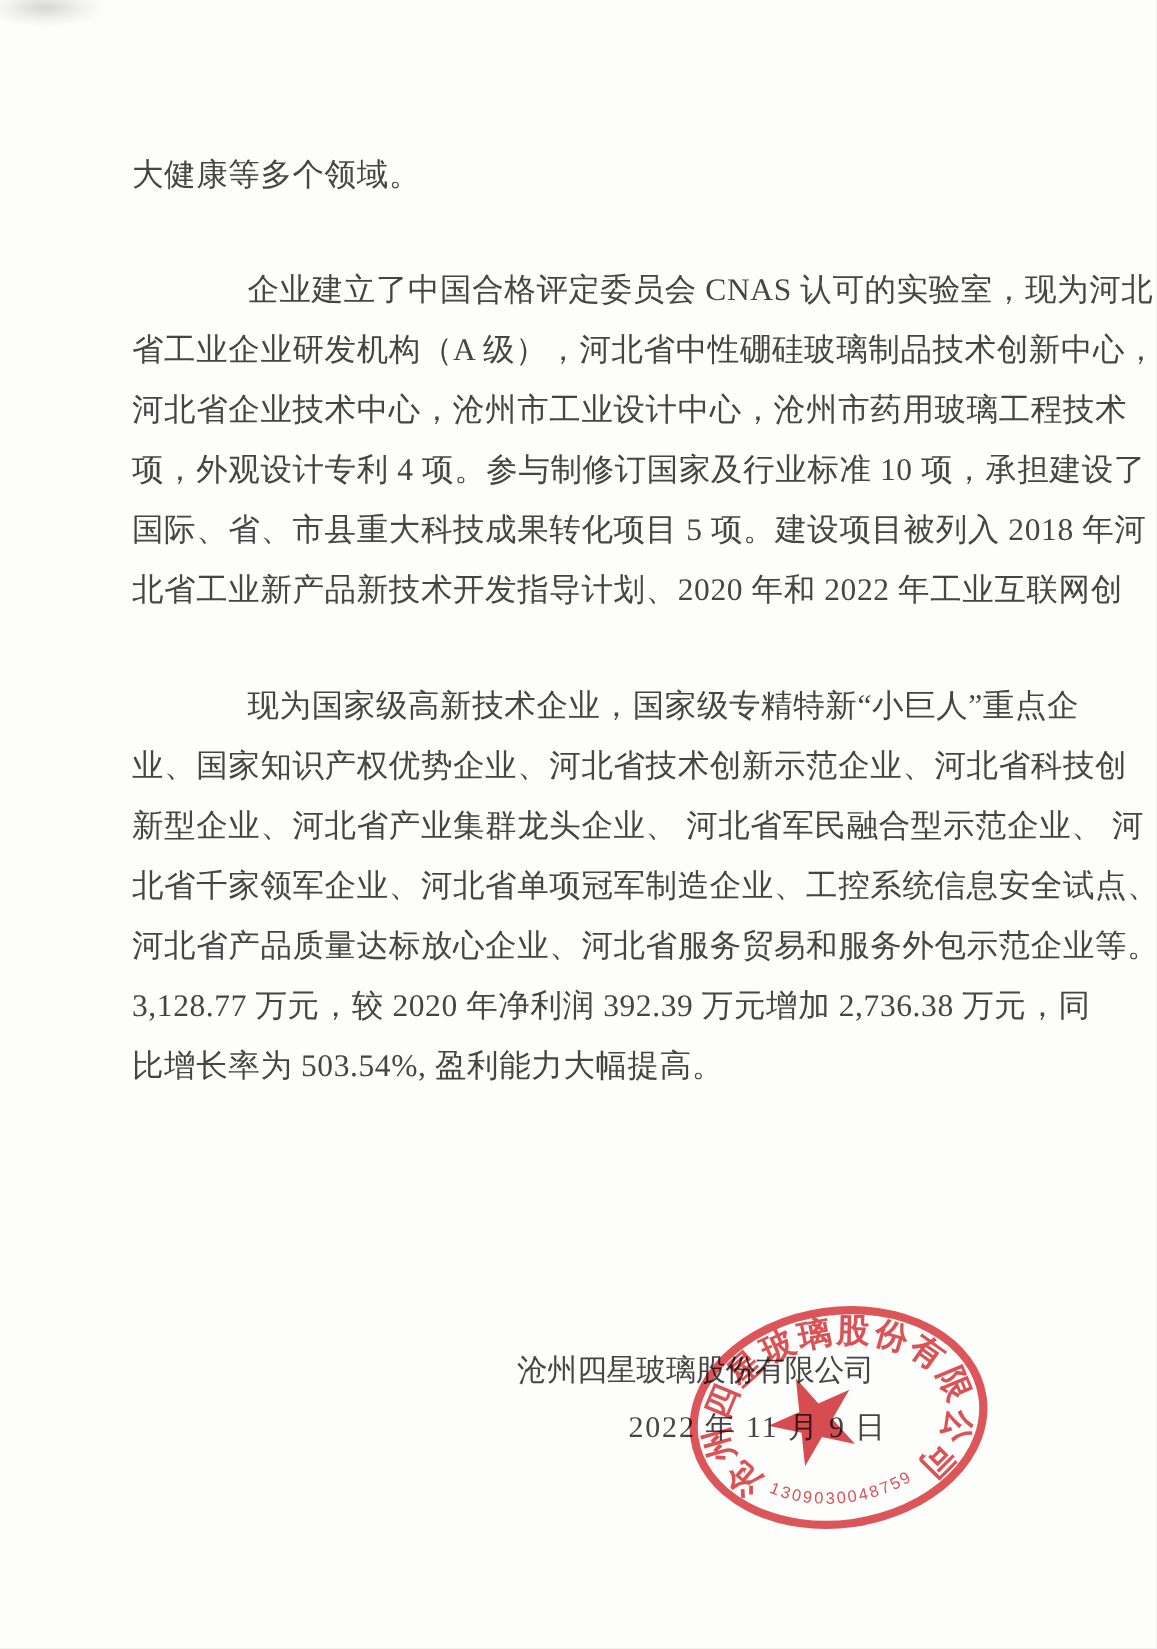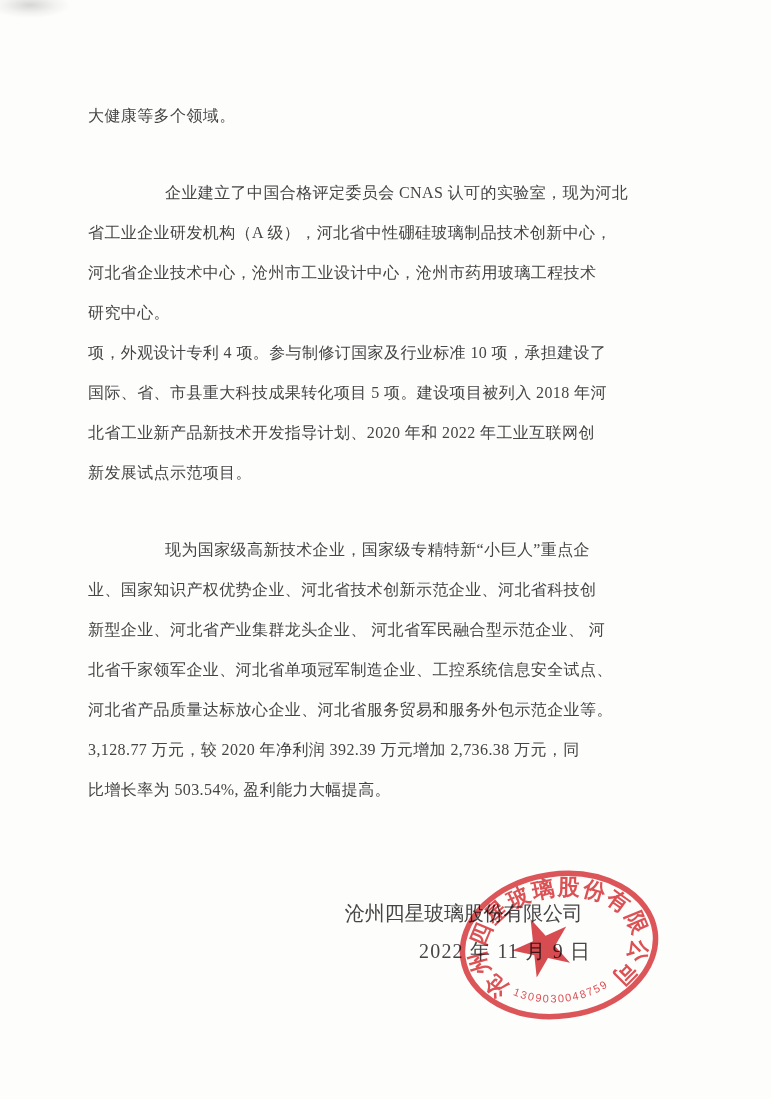--- a/index.html
+++ b/index.html
@@ -12,21 +12,21 @@
     font-family:"Liberation Serif","DejaVu Serif",serif;
     color:#454545;
   }
   .smudge {
     position:absolute; left:-10px; top:-8px; width:80px; height:26px;
     background:radial-gradient(ellipse at center, rgba(175,175,175,0.5) 0%, rgba(200,200,200,0.2) 45%, transparent 72%);
     pointer-events:none;
   }
   .body-text {
     position:absolute; left:88px; top:96px; width:632px;
-    font-size:16px; line-height:40px;
+    font-size:21px; line-height:40px;
   }
   .para { margin:0; }
   .line {
     white-space:nowrap; height:40px;
     letter-spacing:0.4px;
   }
   .line.indent { padding-left:77px;margin-top:37px; }
   .signature {
     position:absolute; left:0; top:0; width:771px; height:1099px; pointer-events:none;
   }
@@ -59,27 +59,25 @@
   <div class="smudge"></div>
 
   <div class="body-text">
       <div class="para">
         <div class="line">大健康等多个领域。</div>
       </div>
       <div class="para">
         <div class="line indent">企业建立了中国合格评定委员会 CNAS 认可的实验室，现为河北</div>
         <div class="line">省工业企业研发机构（A 级），河北省中性硼硅玻璃制品技术创新中心，</div>
         <div class="line">河北省企业技术中心，沧州市工业设计中心，沧州市药用玻璃工程技术</div>
-        <div class="line">研究中心。</div>
       </div>
       <div class="para">
         <div class="line">项，外观设计专利 4 项。参与制修订国家及行业标准 10 项，承担建设了</div>
         <div class="line">国际、省、市县重大科技成果转化项目 5 项。建设项目被列入 2018 年河</div>
         <div class="line">北省工业新产品新技术开发指导计划、2020 年和 2022 年工业互联网创</div>
-        <div class="line">新发展试点示范项目。</div>
       </div>
       <div class="para">
         <div class="line indent">现为国家级高新技术企业，国家级专精特新“小巨人”重点企</div>
         <div class="line">业、国家知识产权优势企业、河北省技术创新示范企业、河北省科技创</div>
         <div class="line">新型企业、河北省产业集群龙头企业、 河北省军民融合型示范企业、 河</div>
         <div class="line">北省千家领军企业、河北省单项冠军制造企业、工控系统信息安全试点、</div>
         <div class="line">河北省产品质量达标放心企业、河北省服务贸易和服务外包示范企业等。</div>
       </div>
       <div class="para">
         <div class="line">3,128.77 万元，较 2020 年净利润 392.39 万元增加 2,736.38 万元，同</div>

